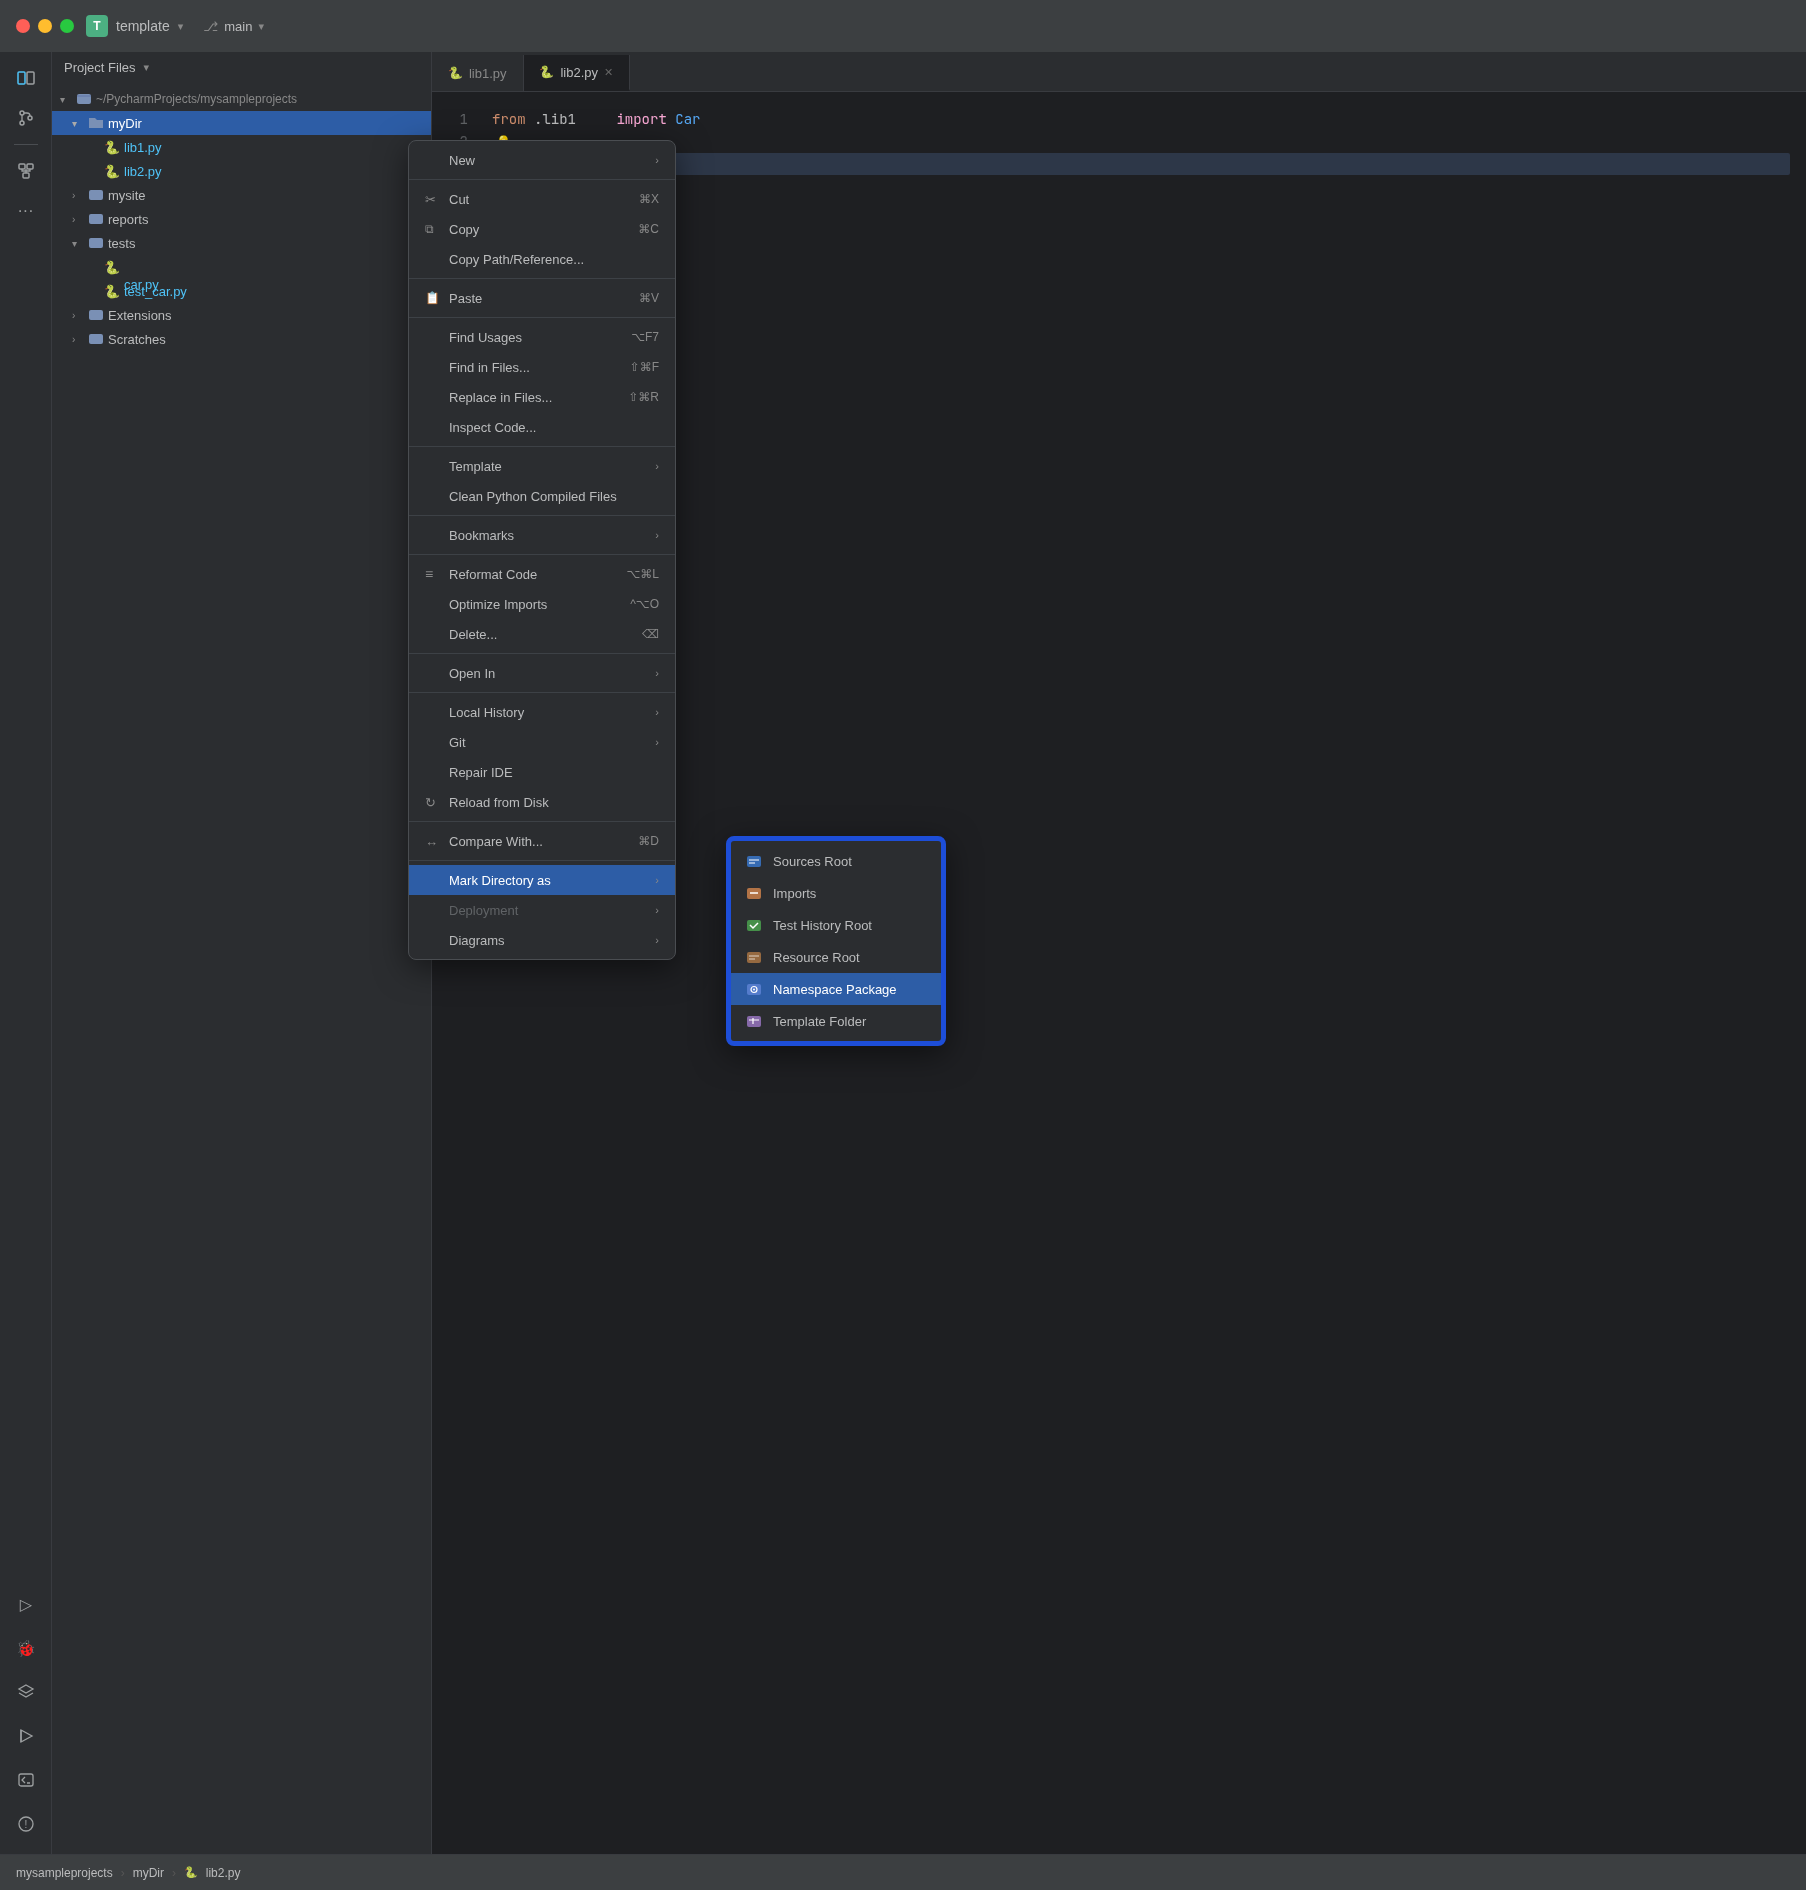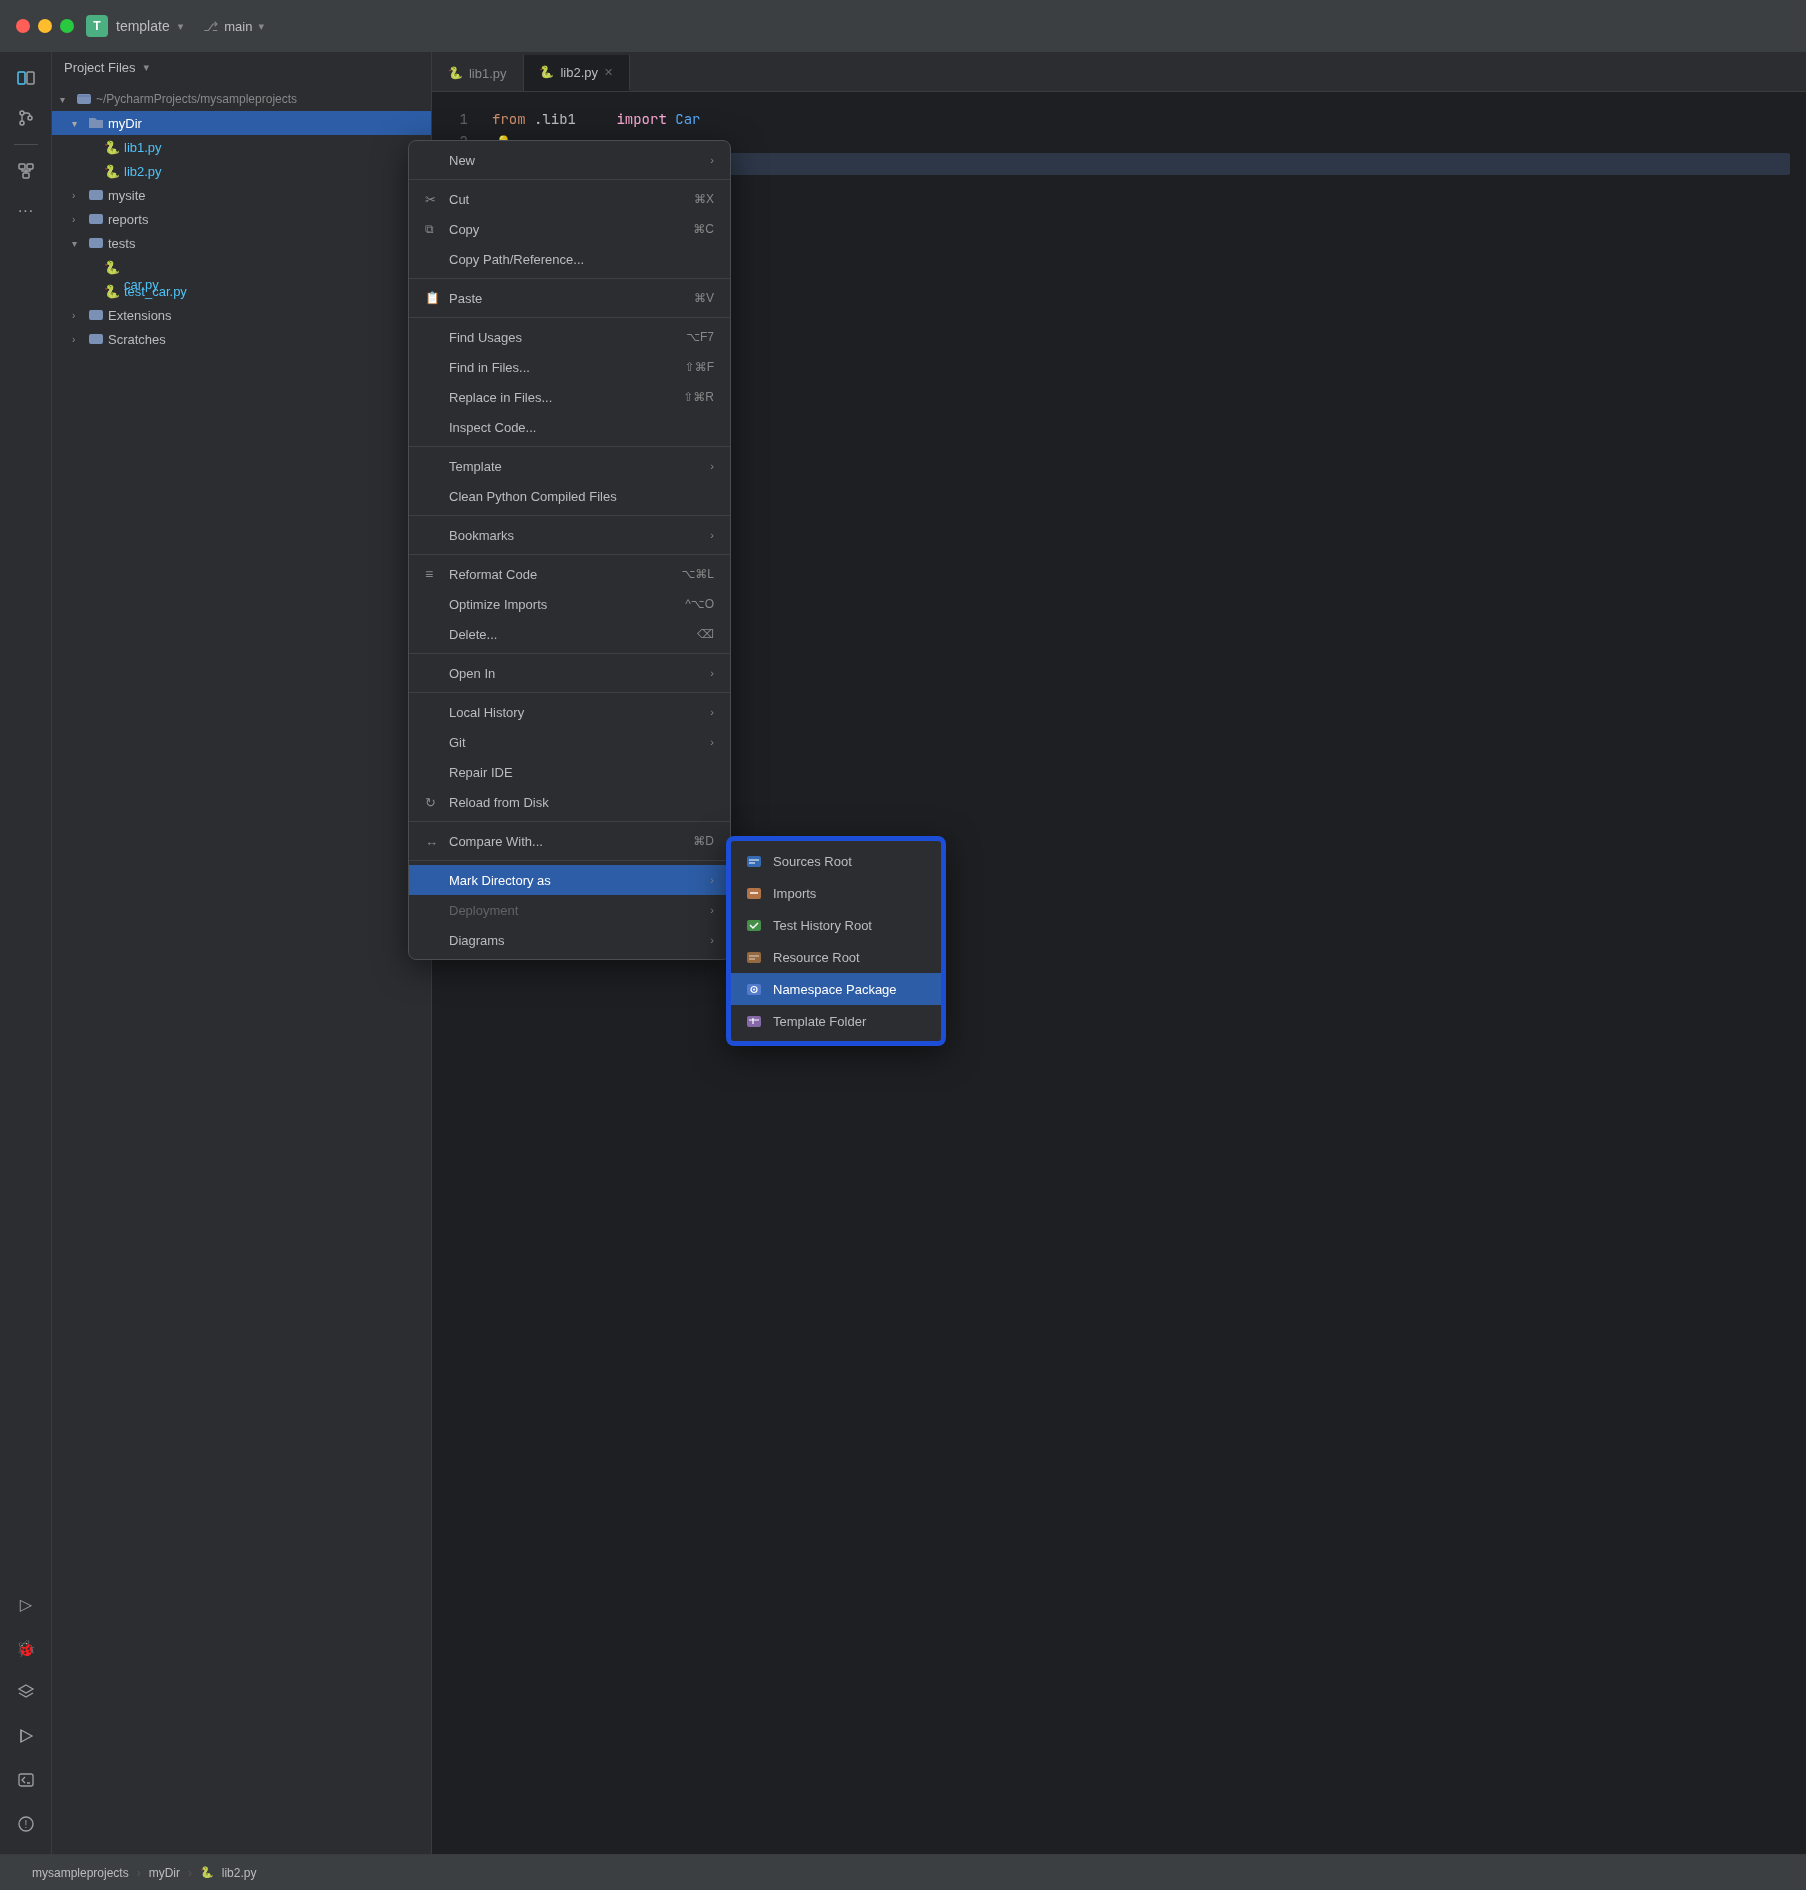--- a/index.html
+++ b/index.html
@@ -211,34 +211,34 @@
       font-size: 12px;
       margin-left: 4px;
     }
 
     
     .statusbar {
       height: 36px;
       background: #3c3f41;
       display: flex;
       align-items: center;
-      padding: 0 32px;
+      padding: 0 16px;
       gap: 8px;
       color: #bbbcbd;
       font-size: 12px;
       border-top: 1px solid #393b40;
     }
     .statusbar-sep { color: #555; }
 
     
     .context-menu {
       position: absolute;
       top: 140px;
       left: 408px;
-      width: 323px;
+      width: 268px;
       background: #2b2d30;
       border: 1px solid #4a4d51;
       border-radius: 8px;
       box-shadow: 0 8px 32px rgba(0,0,0,0.5);
       padding: 4px 0;
       z-index: 100;
     }
     .menu-item {
       display: flex;
       align-items: center;

